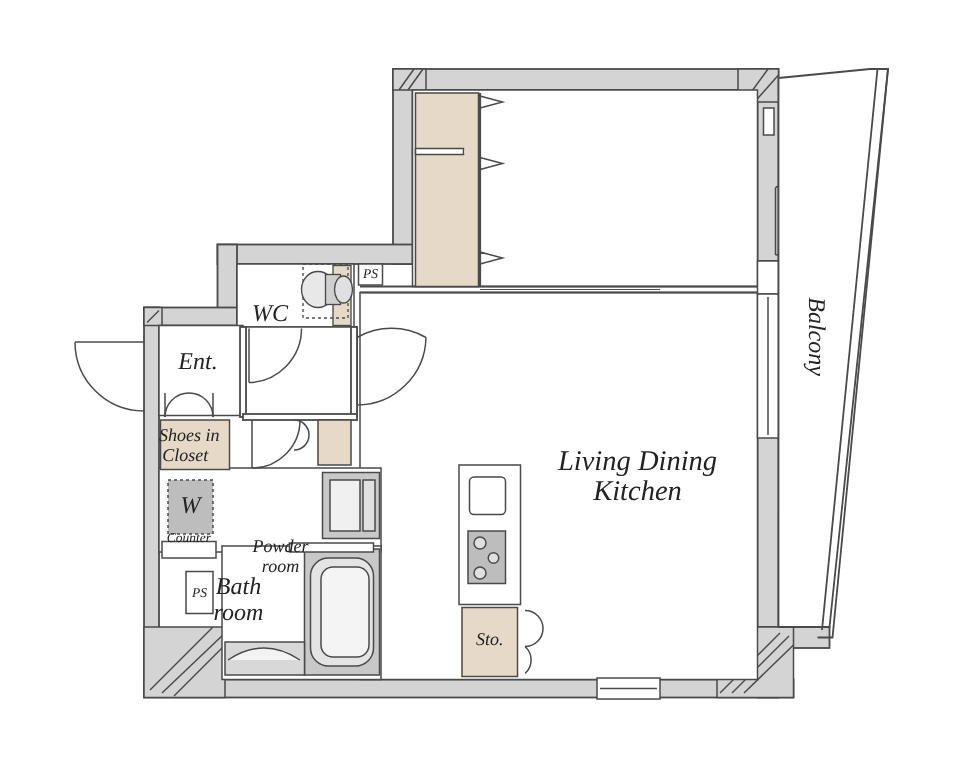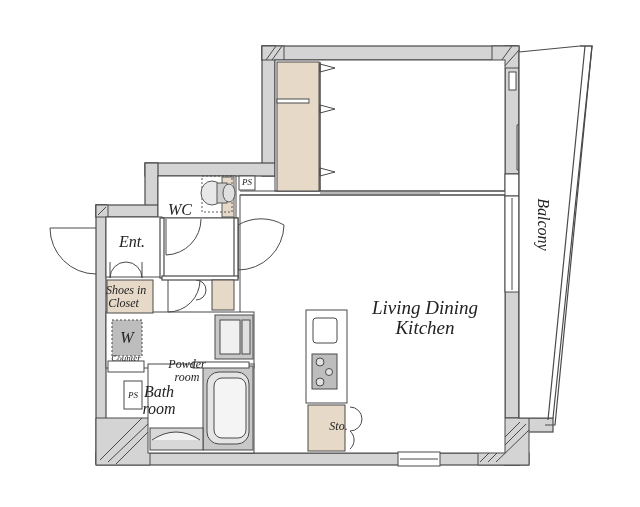--- a/index.html
+++ b/index.html
@@ -226,15 +226,15 @@
 
 <div class="lbl lbl-xs" style="left:124px; top:391px; width:18px;">
   <span>PS</span>
 </div>
 
 <div class="lbl lbl-md" style="left:136px; top:384px; width:46px;">
   <span class="area">Bath</span>
   <span class="area">room</span>
 </div>
 
-<div class="lbl lbl-sm" style="left:320px; top:420px; width:37px;">
+<div class="lbl lbl-sm" style="left:308px; top:420px; width:37px;">
   <span>Sto.</span>
 </div>
 
 </body></html>

